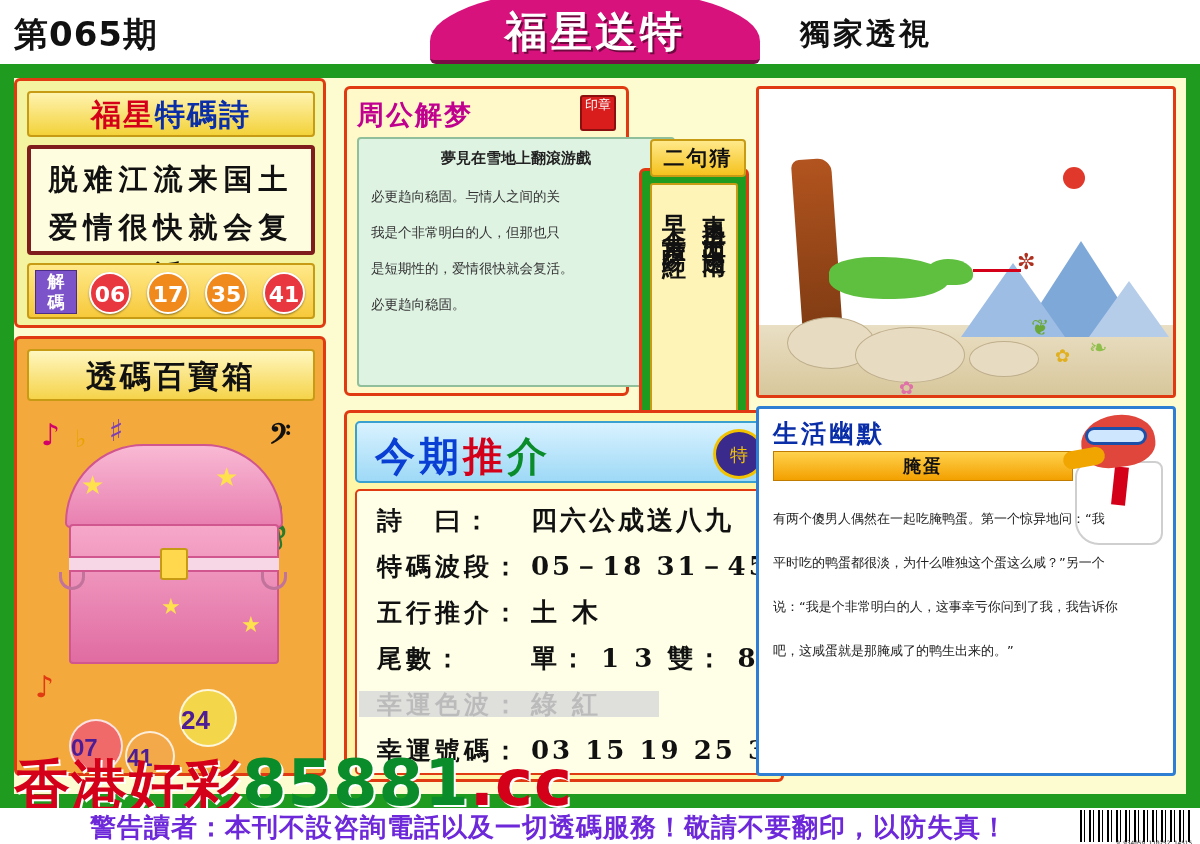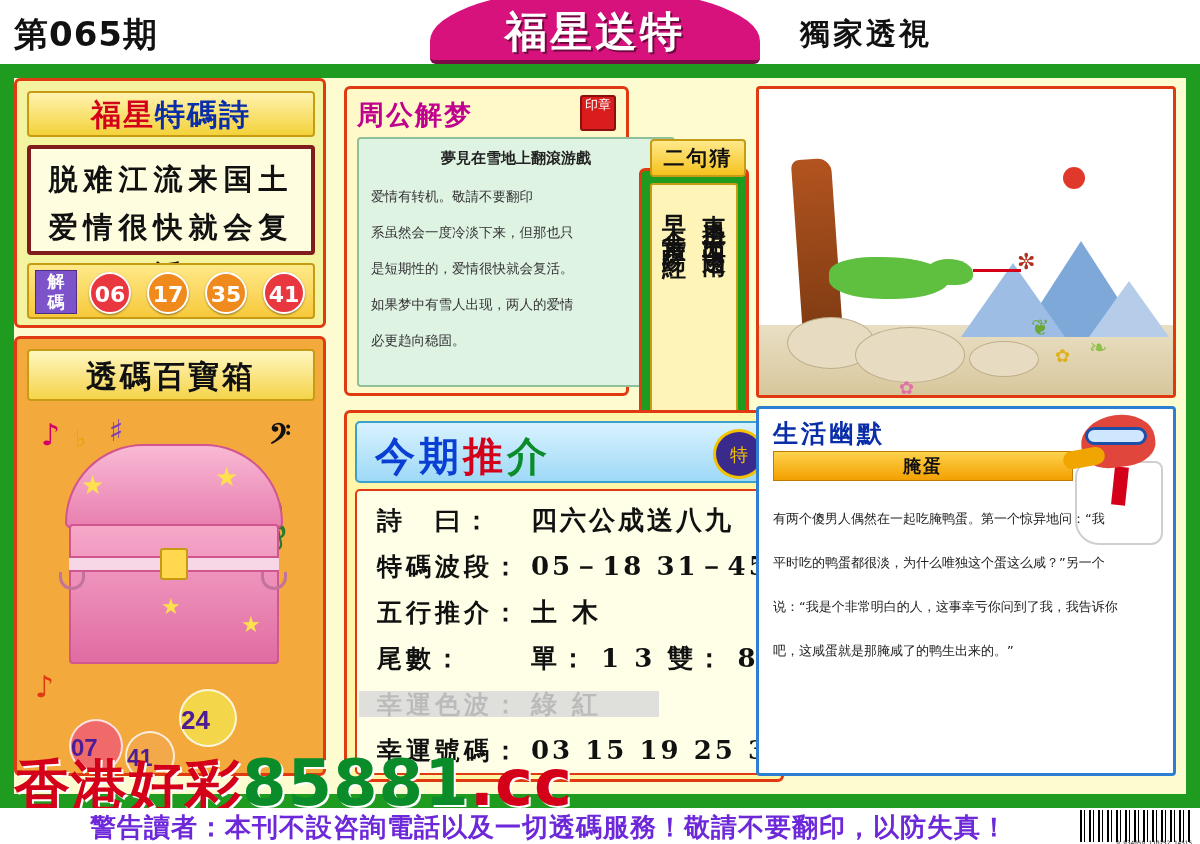--- a/index.html
+++ b/index.html
@@ -485,24 +485,23 @@
       <div class="lotto" style="width:54px;height:54px;line-height:54px;font-size:24px;left:52px;top:380px;background:#f06a6a;">07</div>
       <div class="lotto" style="width:50px;height:50px;line-height:50px;font-size:23px;left:108px;top:392px;background:#f3a94a;">41</div>
       <div class="lotto" style="width:56px;height:56px;line-height:56px;font-size:24px;left:16px;top:432px;background:#d4d4d4;">38</div>
     </div>
 
     <div id="dream-box" class="box">
       <div id="dream-title">周公解梦</div>
       <div id="dream-stamp">印章</div>
       <div id="dream-body">
         <div id="dream-headline">夢見在雪地上翻滾游戲</div>
-        <div class="dream-p">爱情有转机。敬請不要翻印</div>
-        <div class="dream-p">系虽然会一度冷淡下来，但那也只</div>
+        <div class="dream-p">必更趋向稳固。与情人之间的关</div>
+        <div class="dream-p">我是个非常明白的人，但那也只</div>
         <div class="dream-p">是短期性的，爱情很快就会复活。</div>
-        <div class="dream-p">如果梦中有雪人出现，两人的爱情</div>
         <div class="dream-p">必更趋向稳固。</div>
       </div>
     </div>
 
     <div id="erju-box" class="box">
       <div id="erju-title">二句猜</div>
       <div id="erju-inner">
         <div class="v-line">東邊日出西邊雨</div>
         <div class="v-line">早上金黃夕陽紅</div>
       </div>

